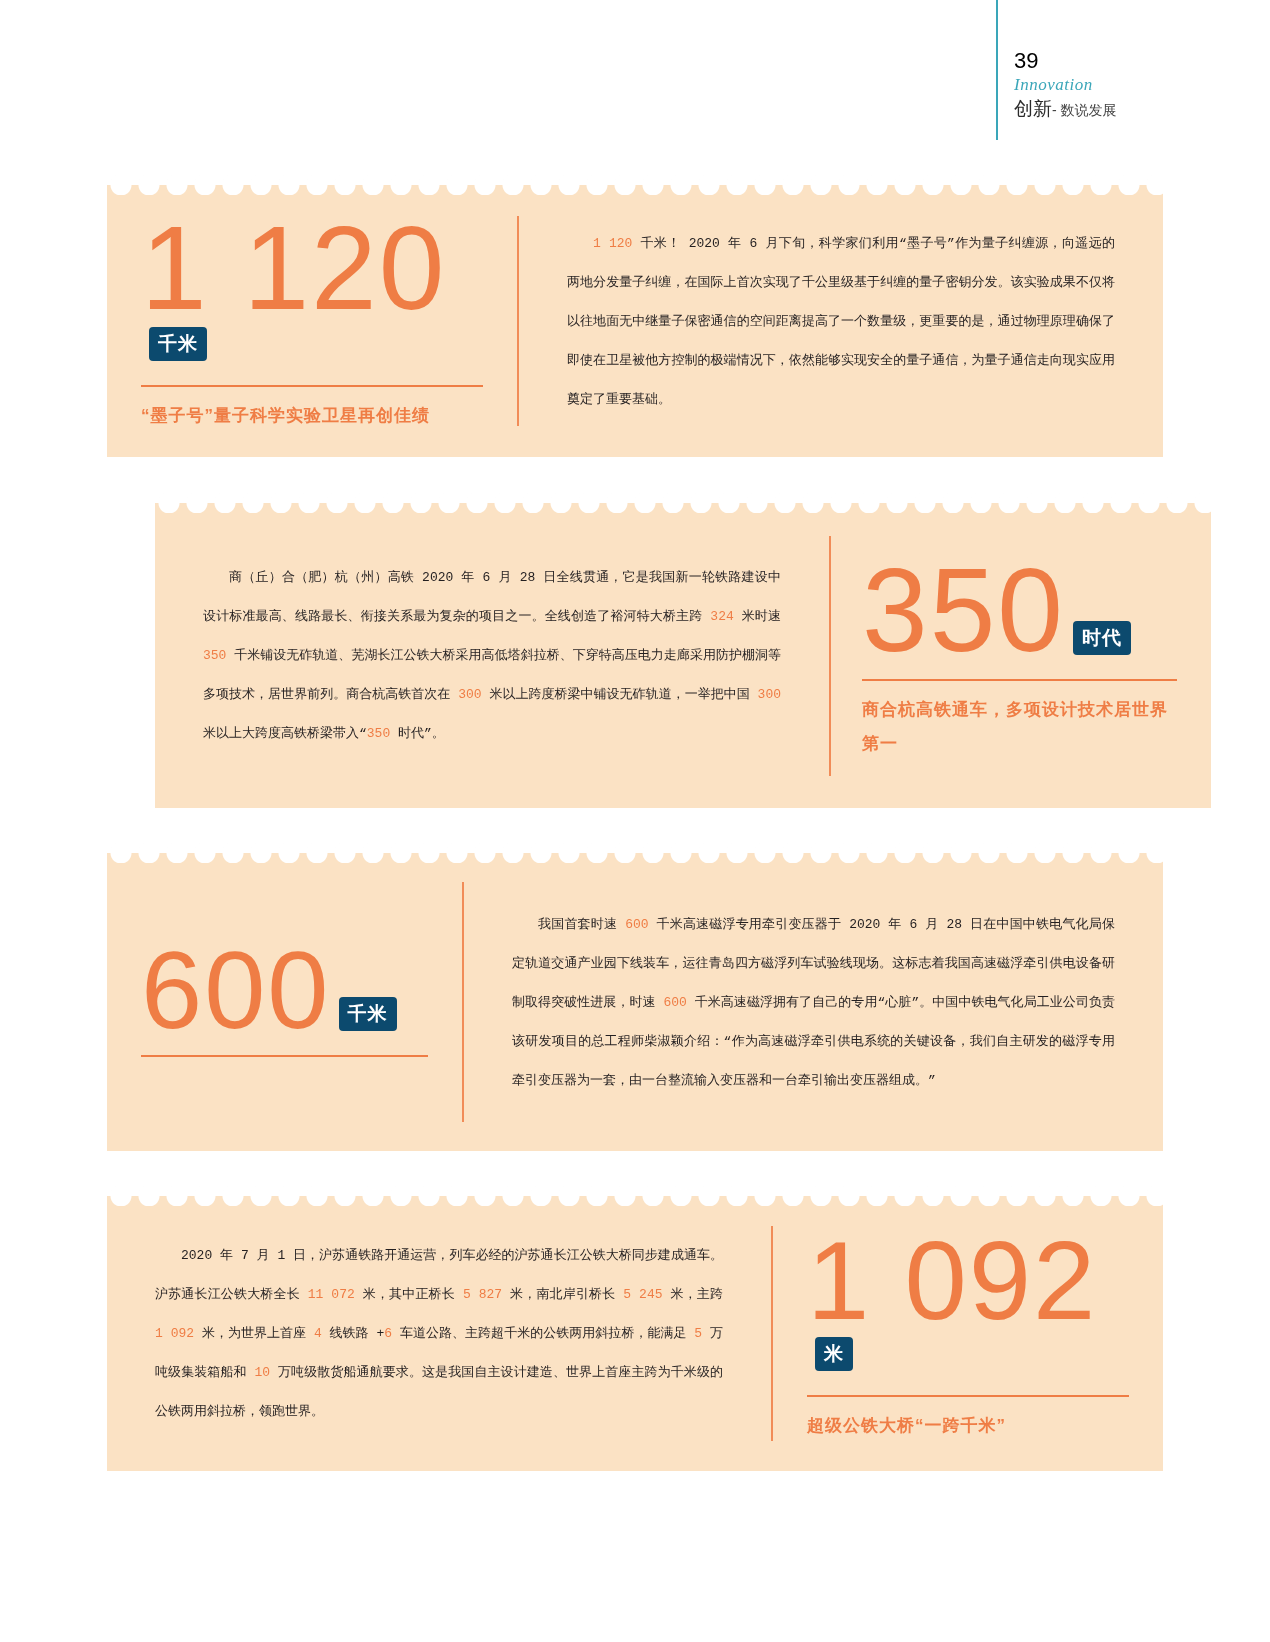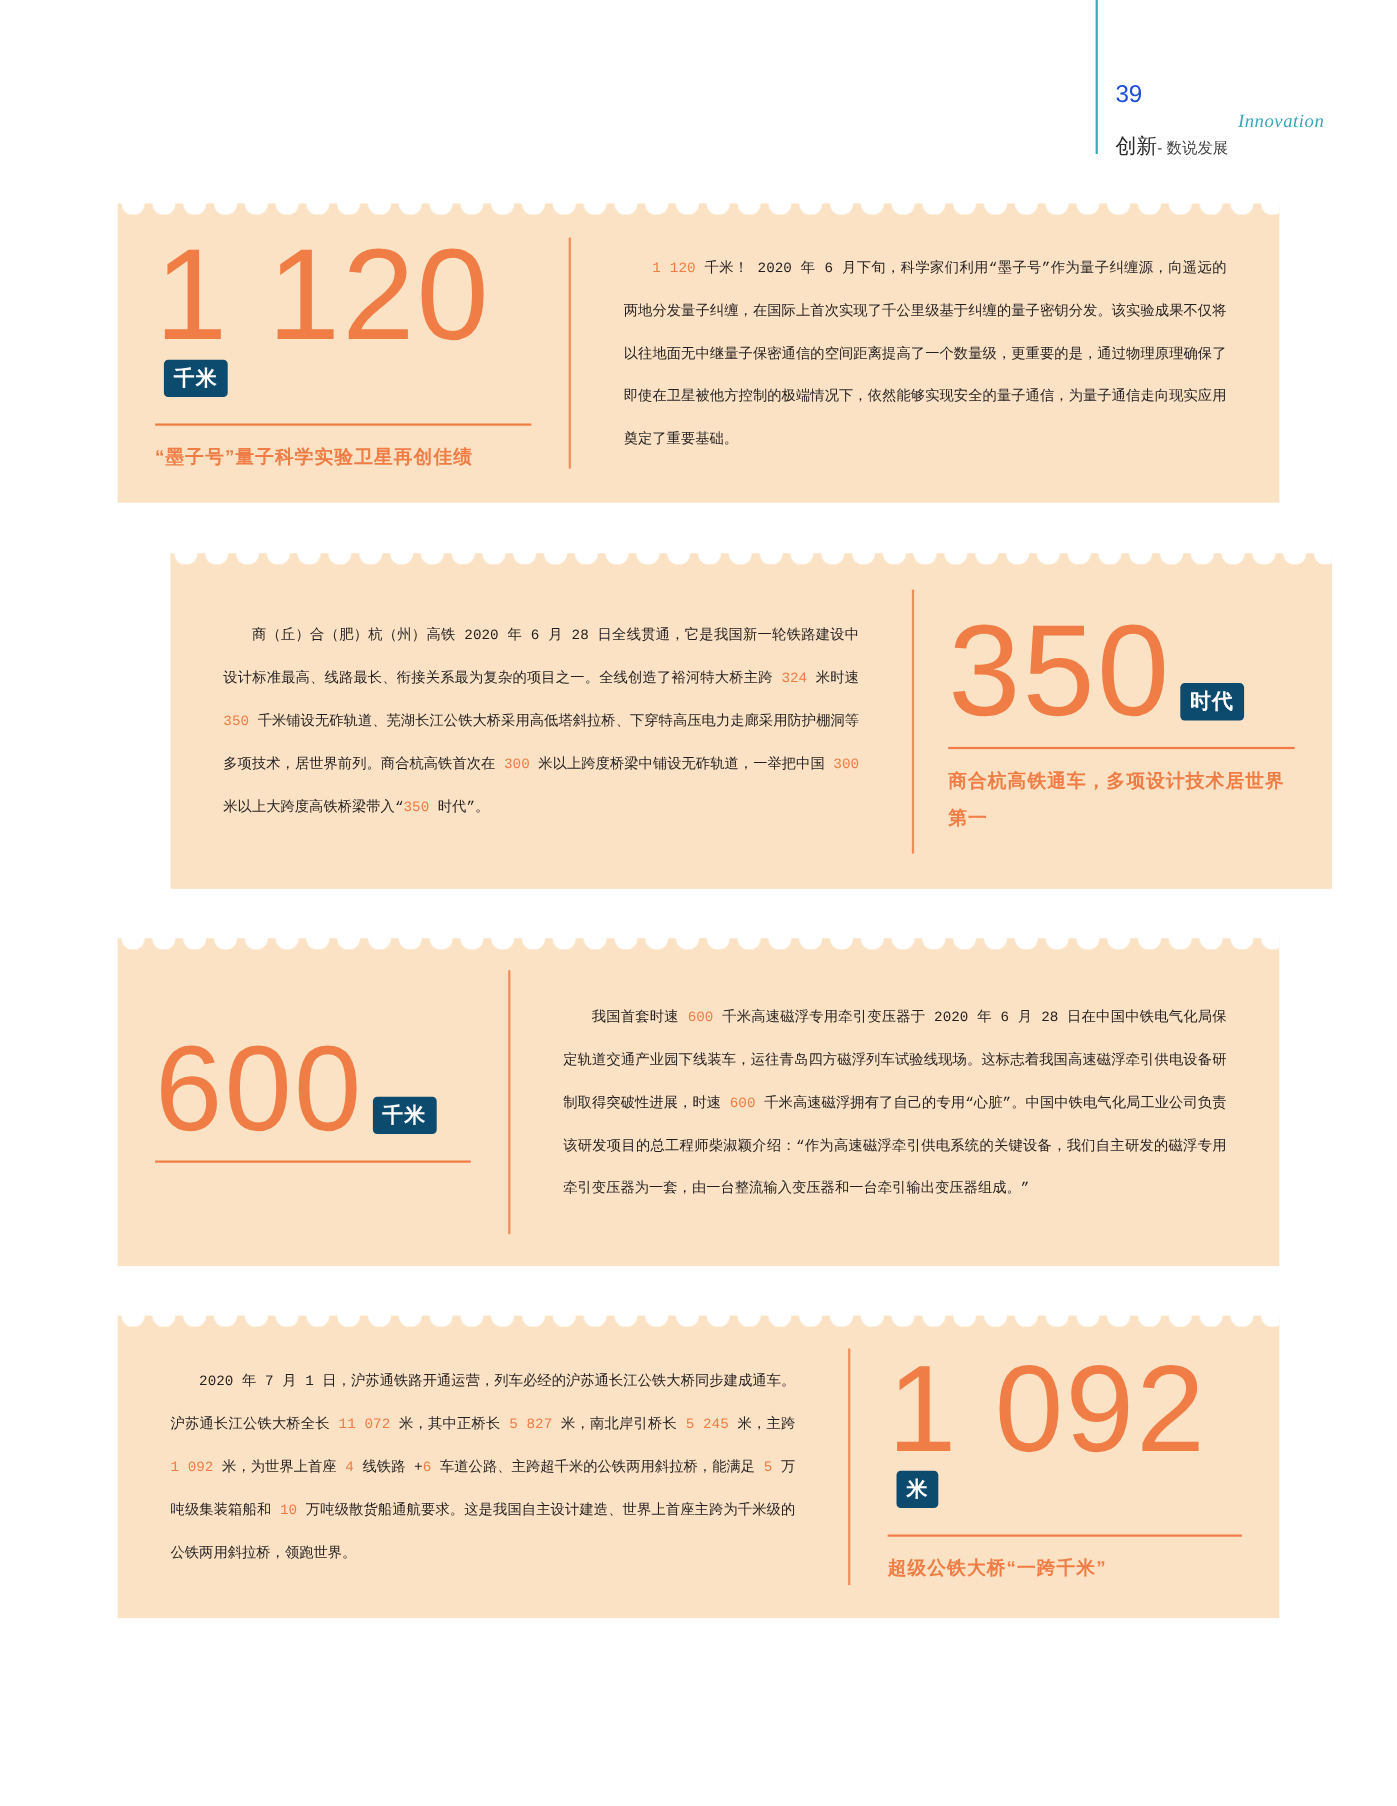--- a/index.html
+++ b/index.html
@@ -33,32 +33,30 @@
   }
   .header-inner {
     position: absolute;
     left: 18px;
     top: 48px;
     width: 190px;
   }
   .page-number {
     font-family: "Liberation Sans", sans-serif;
     font-size: 22px;
-    color: #1d4ed8;
+    color: #000000;
     line-height: 26px;
-    margin-top: 25px;
   }
   .page-en {
     font-family: "Liberation Serif", serif;
     font-style: italic;
     font-size: 17px;
     color: #3aa6b9;
     line-height: 22px;
     letter-spacing: 0.5px;
-    text-align: right;
   }
   .page-cn {
     font-family: "Liberation Sans", sans-serif;
     font-size: 19px;
     color: #2b2b2b;
     line-height: 26px;
     white-space: nowrap;
   }
   .page-cn .sub {
     font-size: 14px;

